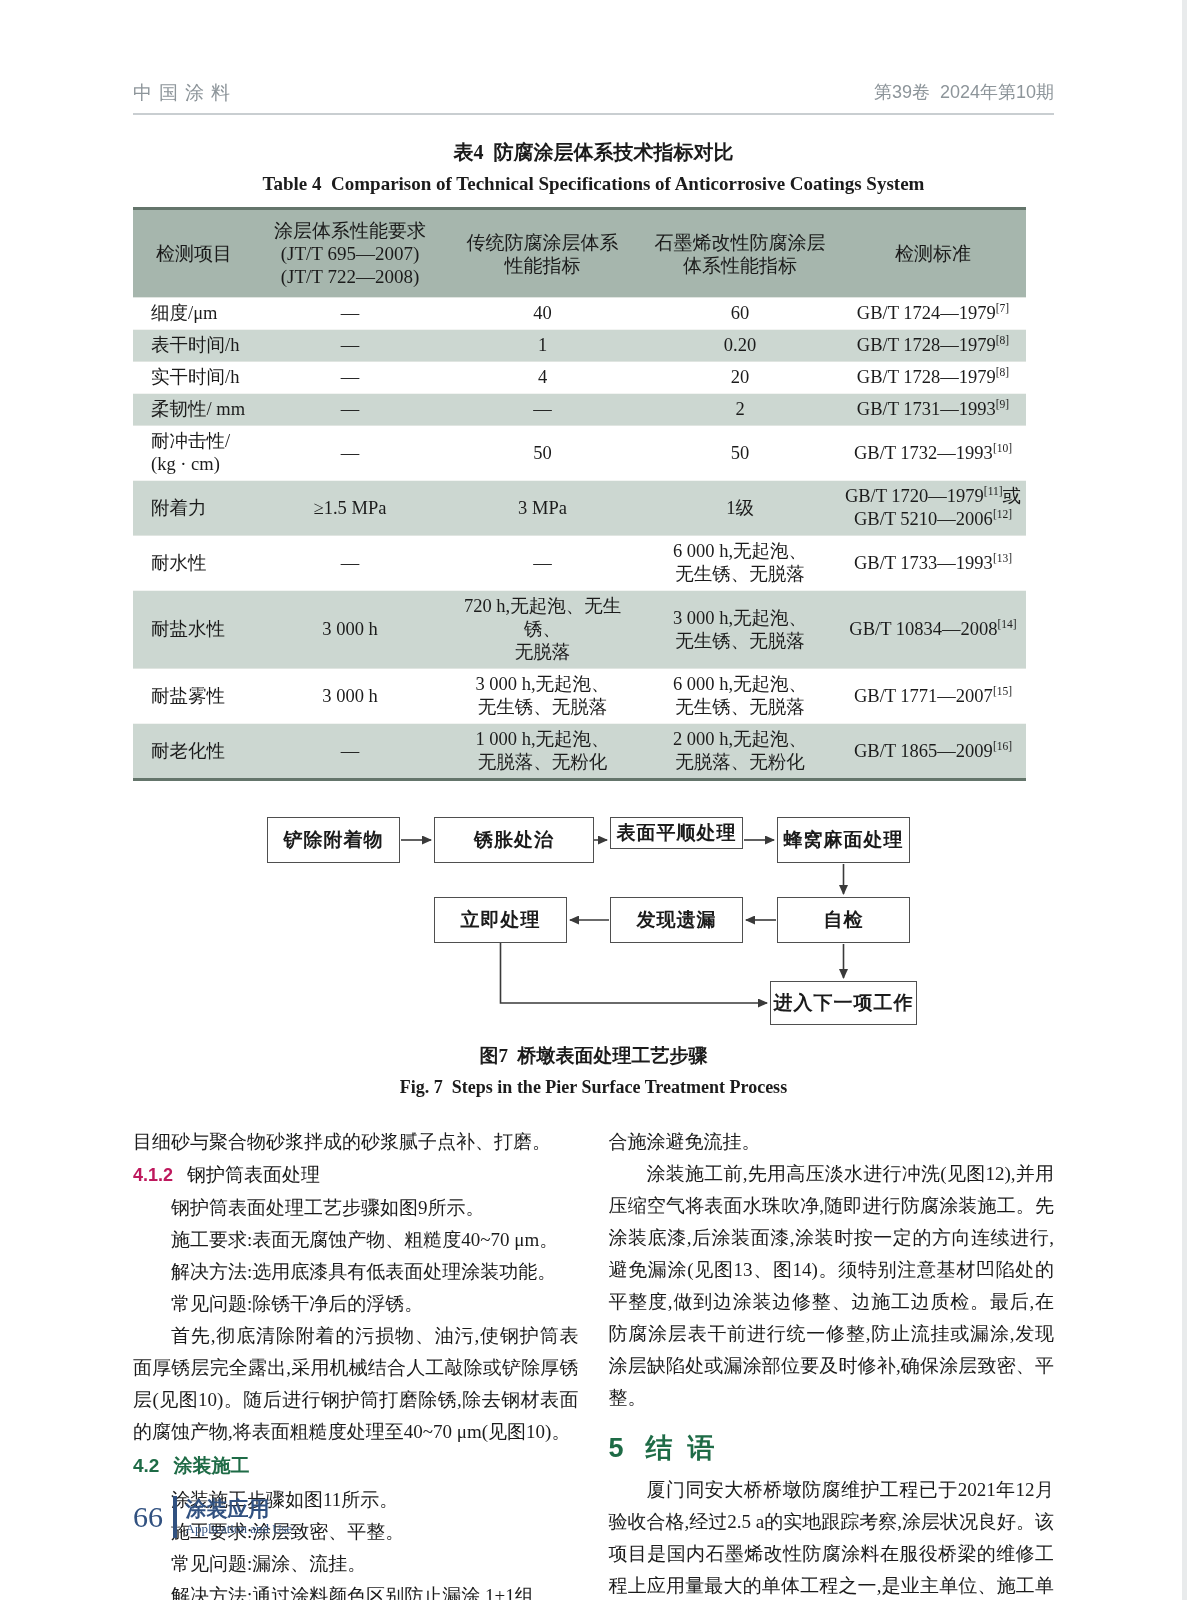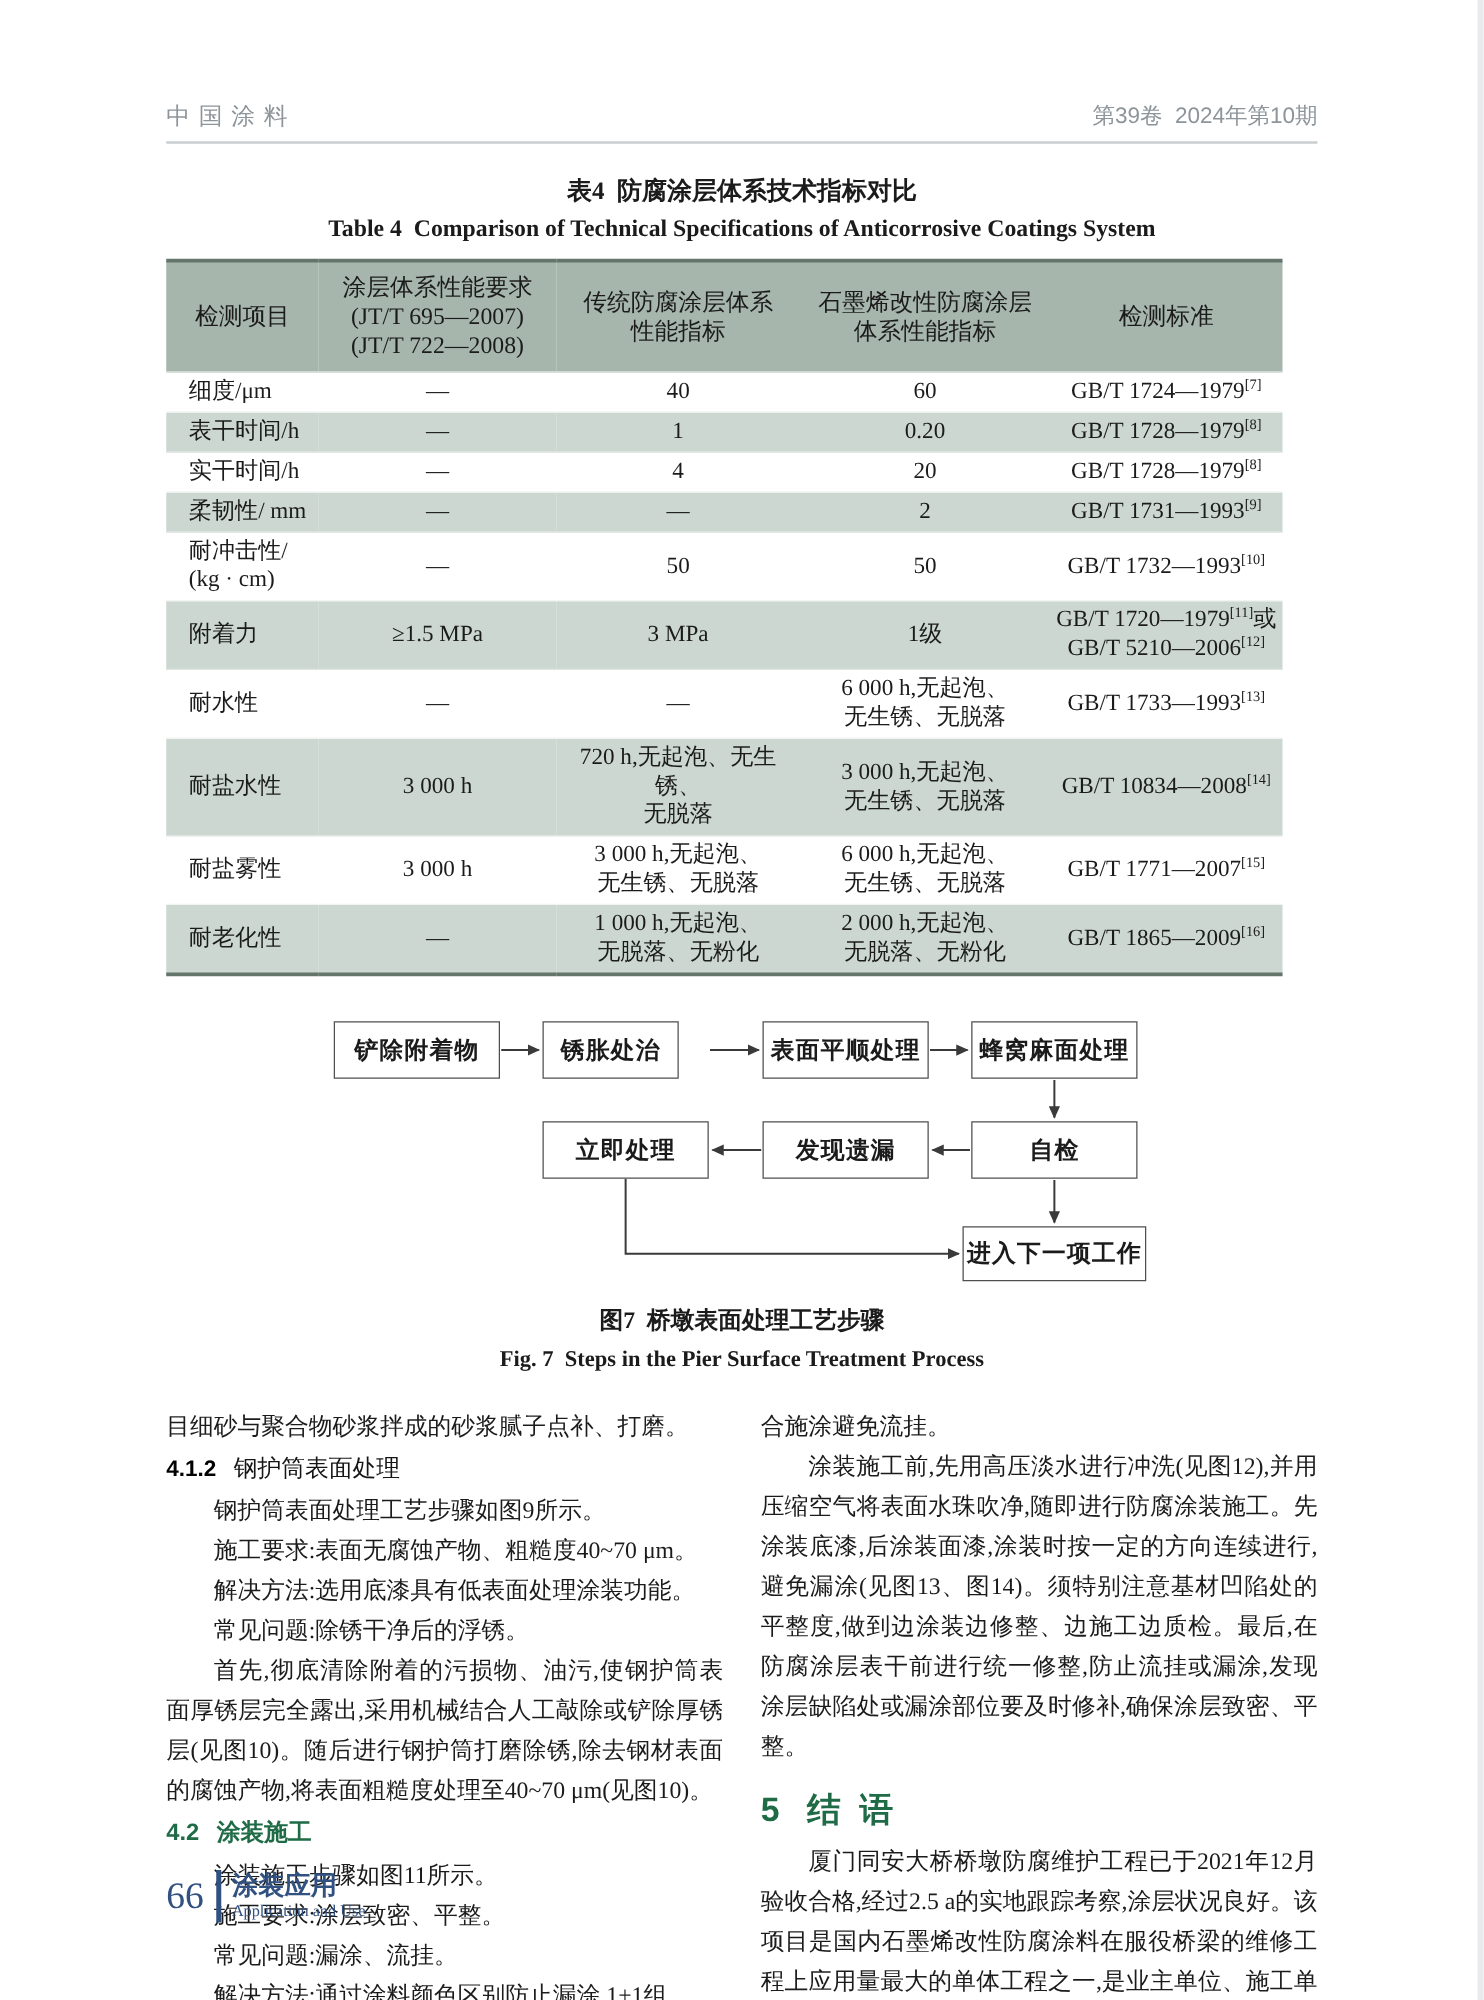--- a/index.html
+++ b/index.html
@@ -57,21 +57,21 @@
   .fig-cap-cn { margin-top:14px; text-align:center; font-size:19px; font-weight:bold; white-space:pre-wrap; }
   .fig-cap-en { margin-top:8px; text-align:center; font-size:18px; font-weight:bold; white-space:pre-wrap; }
 
   
   .cols { display:flex; gap:30px; margin-top:28px; }
   .col { flex:1; font-size:19px; line-height:32px; text-align:justify; }
   .col p { text-align:justify; }
   .col p.ind { text-indent:2em; }
   .h3line { display:flex; align-items:baseline; margin:1px 0; }
   .h3line .num { font-family:"Liberation Sans","DejaVu Sans",sans-serif; font-weight:bold;
-                 color:#000000; font-size:18px; margin-right:14px; }
+                 color:#be185d; font-size:18px; margin-right:14px; }
   .h3line .ttl { font-size:19px; color:#151515; }
   .h2line { display:flex; align-items:baseline; margin:2px 0; }
   .h2line .num { font-family:"Liberation Sans","DejaVu Sans",sans-serif; font-weight:bold;
                  color:#1e6b46; font-size:19px; margin-right:14px; }
   .h2line .ttl { font-family:"Liberation Sans","DejaVu Sans",sans-serif; font-weight:bold;
                  color:#1e6b46; font-size:19px; }
   .h1line { display:flex; align-items:baseline; margin:18px 0 10px 0; }
   .h1line .num { font-family:"Liberation Sans","DejaVu Sans",sans-serif; font-weight:bold;
                  color:#1e6b46; font-size:27px; margin-right:22px; }
   .h1line .ttl { font-family:"Liberation Sans","DejaVu Sans",sans-serif; font-weight:bold;
@@ -216,22 +216,22 @@
           <line stroke="#3a3a3a" stroke-width="1.6" fill="none" marker-end="url(#arrow)" x1="435" y1="43" x2="474" y2="43"></line>
           <line stroke="#3a3a3a" stroke-width="1.6" fill="none" marker-end="url(#arrow)" x1="611" y1="43" x2="641" y2="43"></line>
           <line stroke="#3a3a3a" stroke-width="1.6" fill="none" marker-end="url(#arrow)" x1="710.5" y1="67" x2="710.5" y2="97"></line>
           <line stroke="#3a3a3a" stroke-width="1.6" fill="none" marker-end="url(#arrow)" x1="643" y1="123" x2="613" y2="123"></line>
           <line stroke="#3a3a3a" stroke-width="1.6" fill="none" marker-end="url(#arrow)" x1="476" y1="123" x2="437" y2="123"></line>
           <line stroke="#3a3a3a" stroke-width="1.6" fill="none" marker-end="url(#arrow)" x1="710.5" y1="147" x2="710.5" y2="181"></line>
           <polyline stroke="#3a3a3a" stroke-width="1.6" fill="none" marker-end="url(#arrow)" points="367.5,146 367.5,206 634,206"></polyline>
         </g>
     </svg>
   <div class="flow-box" style="left: 134px; top: 20px; width: 133px; height: 46px;">铲除附着物</div>
-      <div class="flow-box" style="left: 301px; top: 20px; width: 109px; height: 46px;">锈胀处治</div>
-      <div class="flow-box" style="left: 477px; top: 20px; width: 133px; height: 46px;">表面平顺处理</div>
+      <div class="flow-box" style="left: 301px; top: 20px; width: 160px; height: 46px;">锈胀处治</div>
+      <div class="flow-box" style="left: 477px; top: 20px; width: 133px; height: 32px;">表面平顺处理</div>
       <div class="flow-box" style="left: 644px; top: 20px; width: 133px; height: 46px;">蜂窝麻面处理</div>
       <div class="flow-box" style="left: 301px; top: 100px; width: 133px; height: 46px;">立即处理</div>
       <div class="flow-box" style="left: 477px; top: 100px; width: 133px; height: 46px;">发现遗漏</div>
       <div class="flow-box" style="left: 644px; top: 100px; width: 133px; height: 46px;">自检</div>
       <div class="flow-box" style="left: 637px; top: 184px; width: 147px; height: 44px;">进入下一项工作</div>
     </div>
 
   <div class="fig-cap-cn">图7  桥墩表面处理工艺步骤</div>
   <div class="fig-cap-en">Fig. 7  Steps in the Pier Surface Treatment Process</div>
 

